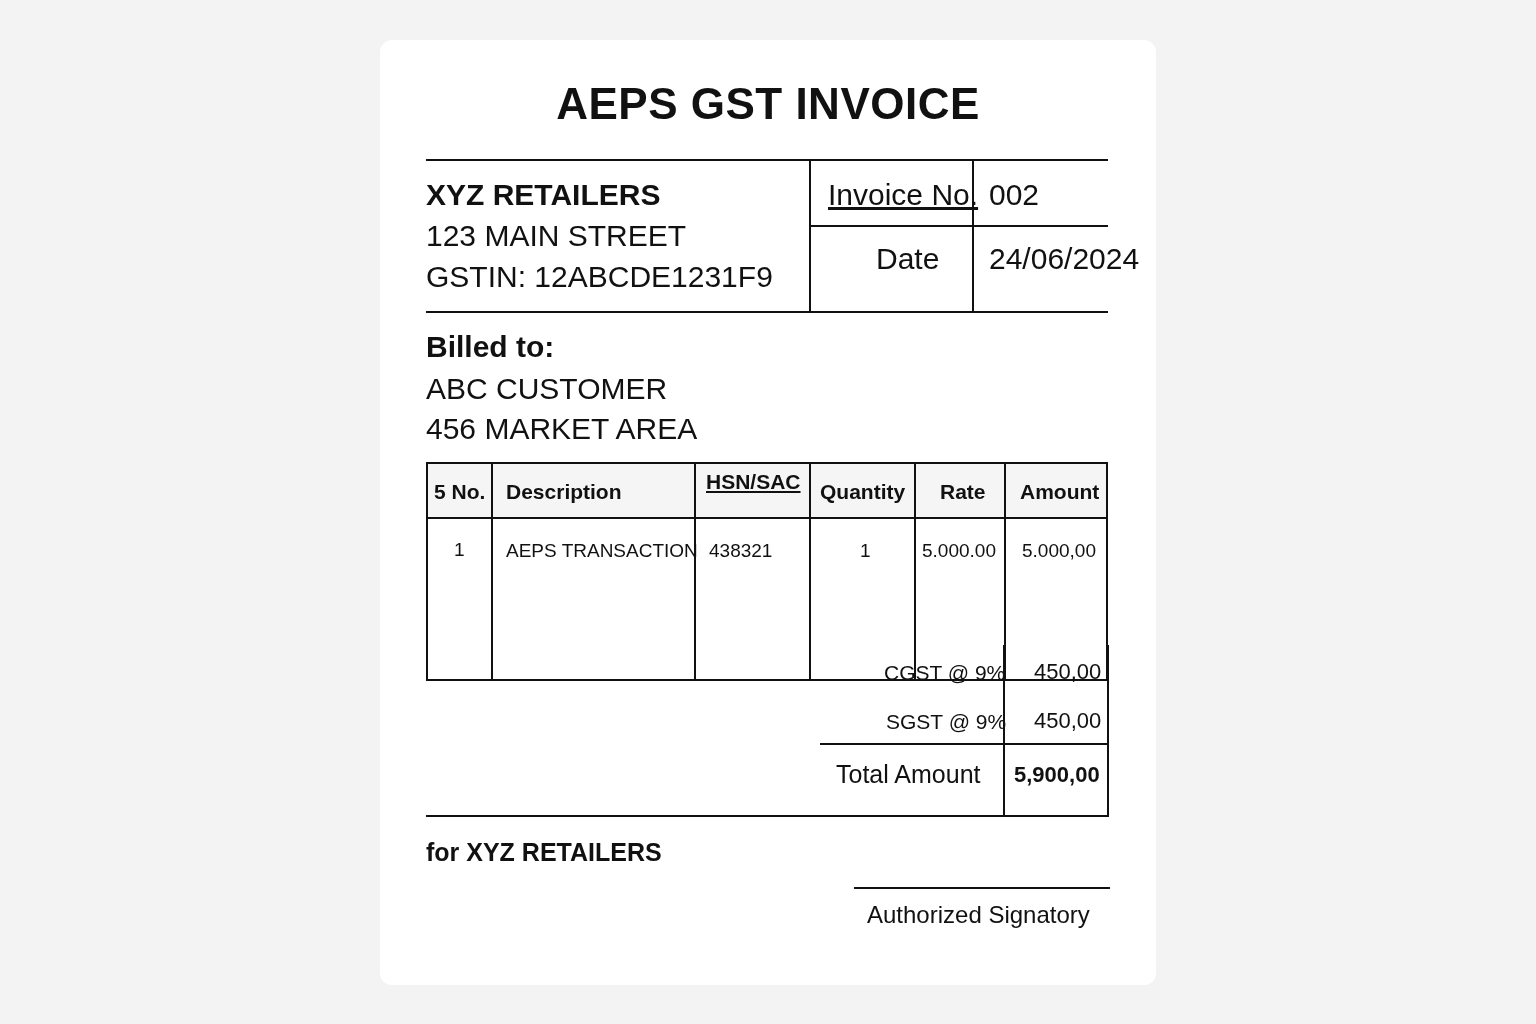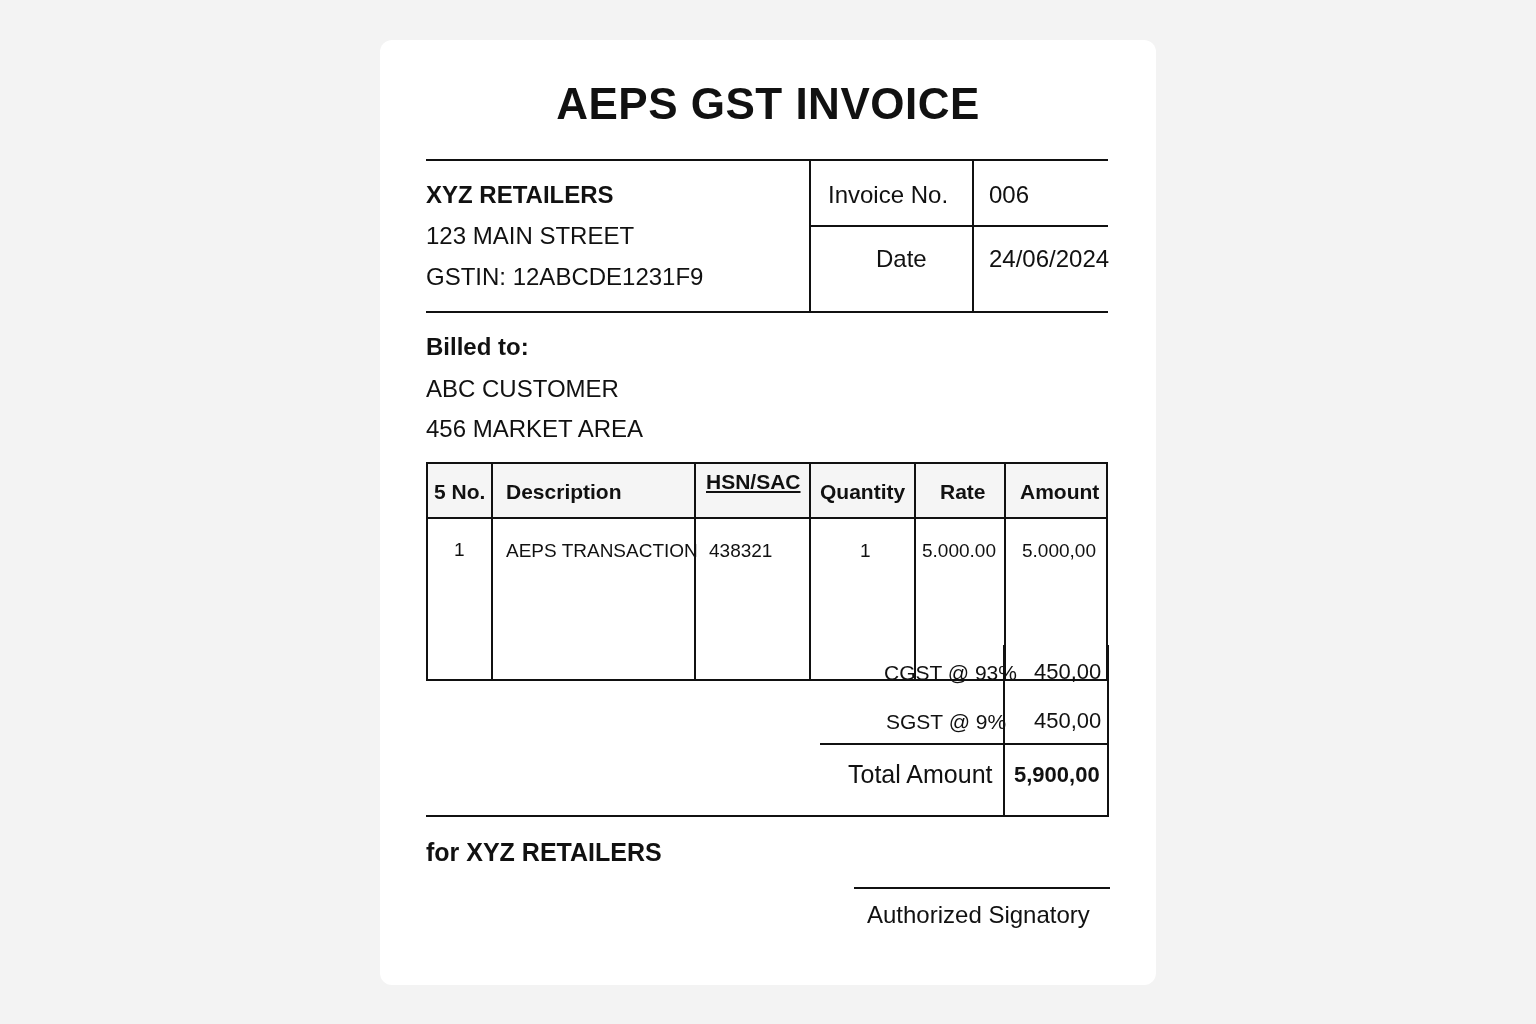--- a/index.html
+++ b/index.html
@@ -12,21 +12,21 @@
     position:absolute; left:380px; top:40px; width:776px; height:945px;
     background:#ffffff; border-radius:12px;
   }
   .title {
     position:absolute; left:0; top:78px; width:1536px; text-align:center;
     font-size:44px; font-weight:700; letter-spacing:0.5px; line-height:52px;
   }
   .hline { position:absolute; height:2px; background:#111; }
   .vline { position:absolute; width:2px; background:#111; }
   .thin { height:1.5px; }
-  .txt { position:absolute; white-space:nowrap; font-size:24px; line-height:28px; }
+  .txt { position:absolute; white-space:nowrap; font-size:30px; line-height:28px; }
   .bold { font-weight:700; }
   .tbl { position:absolute; left:426px; top:462px; width:682px; height:219px; border:2px solid #111; box-sizing:border-box; }
   .hdr-bg { position:absolute; left:0; top:0; width:100%; height:54px; background:#f5f5f5; }
   .cell { position:absolute; font-size:21px; line-height:26px; white-space:nowrap; }
   .cellsm { position:absolute; font-size:19px; line-height:24px; white-space:nowrap; }
 </style>
 </head>
 <body>
 
 <div class="card"></div>
@@ -36,22 +36,22 @@
 <div class="hline" style="left:426px; top:159px; width:682px;"></div>
 <div class="hline" style="left:426px; top:311px; width:682px;"></div>
 <div class="vline" style="left:809px; top:159px; height:154px;"></div>
 <div class="vline" style="left:972px; top:159px; height:154px;"></div>
 <div class="hline" style="left:809px; top:225px; width:299px;"></div>
 
 <div class="txt bold" style="left:426px; top:181px;">XYZ RETAILERS</div>
 <div class="txt" style="left:426px; top:222px;">123 MAIN STREET</div>
 <div class="txt" style="left:426px; top:263px;">GSTIN: 12ABCDE1231F9</div>
 
-<div class="txt" style="left:828px; top:181px;">Invoice No.</div>
-<div class="txt" style="left:989px; top:181px;">006</div>
+<div class="txt" style="left:828px; top:181px;text-decoration:underline;">Invoice No.</div>
+<div class="txt" style="left:989px; top:181px;">002</div>
 <div class="txt" style="left:864px; top:245px;margin-left:12px;">Date</div>
 <div class="txt" style="left:989px; top:245px;">24/06/2024</div>
 
 <div class="txt bold" style="left:426px; top:333px;">Billed to:</div>
 <div class="txt" style="left:426px; top:375px;">ABC CUSTOMER</div>
 <div class="txt" style="left:426px; top:415px;text-align:right;">456 MARKET AREA</div>
 
 <div class="tbl">
   <div class="hdr-bg"></div>
   <div class="hline" style="left:0; top:53px; width:100%;"></div>
@@ -74,22 +74,22 @@
   <div class="cellsm" style="left:432px; top:75px;">1</div>
   <div class="cellsm" style="left:494px; top:75px;">5.000.00</div>
   <div class="cellsm" style="left:594px; top:75px;">5.000,00</div>
 </div>
 
 <div class="vline" style="left:1003px; top:645px; height:172px;"></div>
 <div class="vline" style="left:1107px; top:645px; height:172px;"></div>
 <div class="hline" style="left:820px; top:743px; width:289px;"></div>
 <div class="hline" style="left:426px; top:815px; width:683px;"></div>
 
-<div class="txt" style="left:884px; top:659px; font-size:21px;">CGST @ 93%</div>
+<div class="txt" style="left:884px; top:659px; font-size:21px;">CGST @ 9%</div>
 <div class="txt" style="left:1034px; top:658px; font-size:22px;">450,00</div>
 <div class="txt" style="left:886px; top:708px; font-size:21px;">SGST @ 9%</div>
 <div class="txt" style="left:1034px; top:707px; font-size:22px;">450,00</div>
-<div class="txt" style="left:836px; top:760px; font-size:25px;margin-left:12px;">Total Amount</div>
+<div class="txt" style="left:836px; top:760px; font-size:25px;">Total Amount</div>
 <div class="txt bold" style="left:1014px; top:761px; font-size:22px;">5,900,00</div>
 
 <div class="txt bold" style="left:426px; top:838px; font-size:25px;">for XYZ RETAILERS</div>
 <div class="hline thin" style="left:854px; top:887px; width:256px;"></div>
 <div class="txt" style="left:867px; top:901px; font-size:24px;">Authorized Signatory</div>
 
 </body></html>

